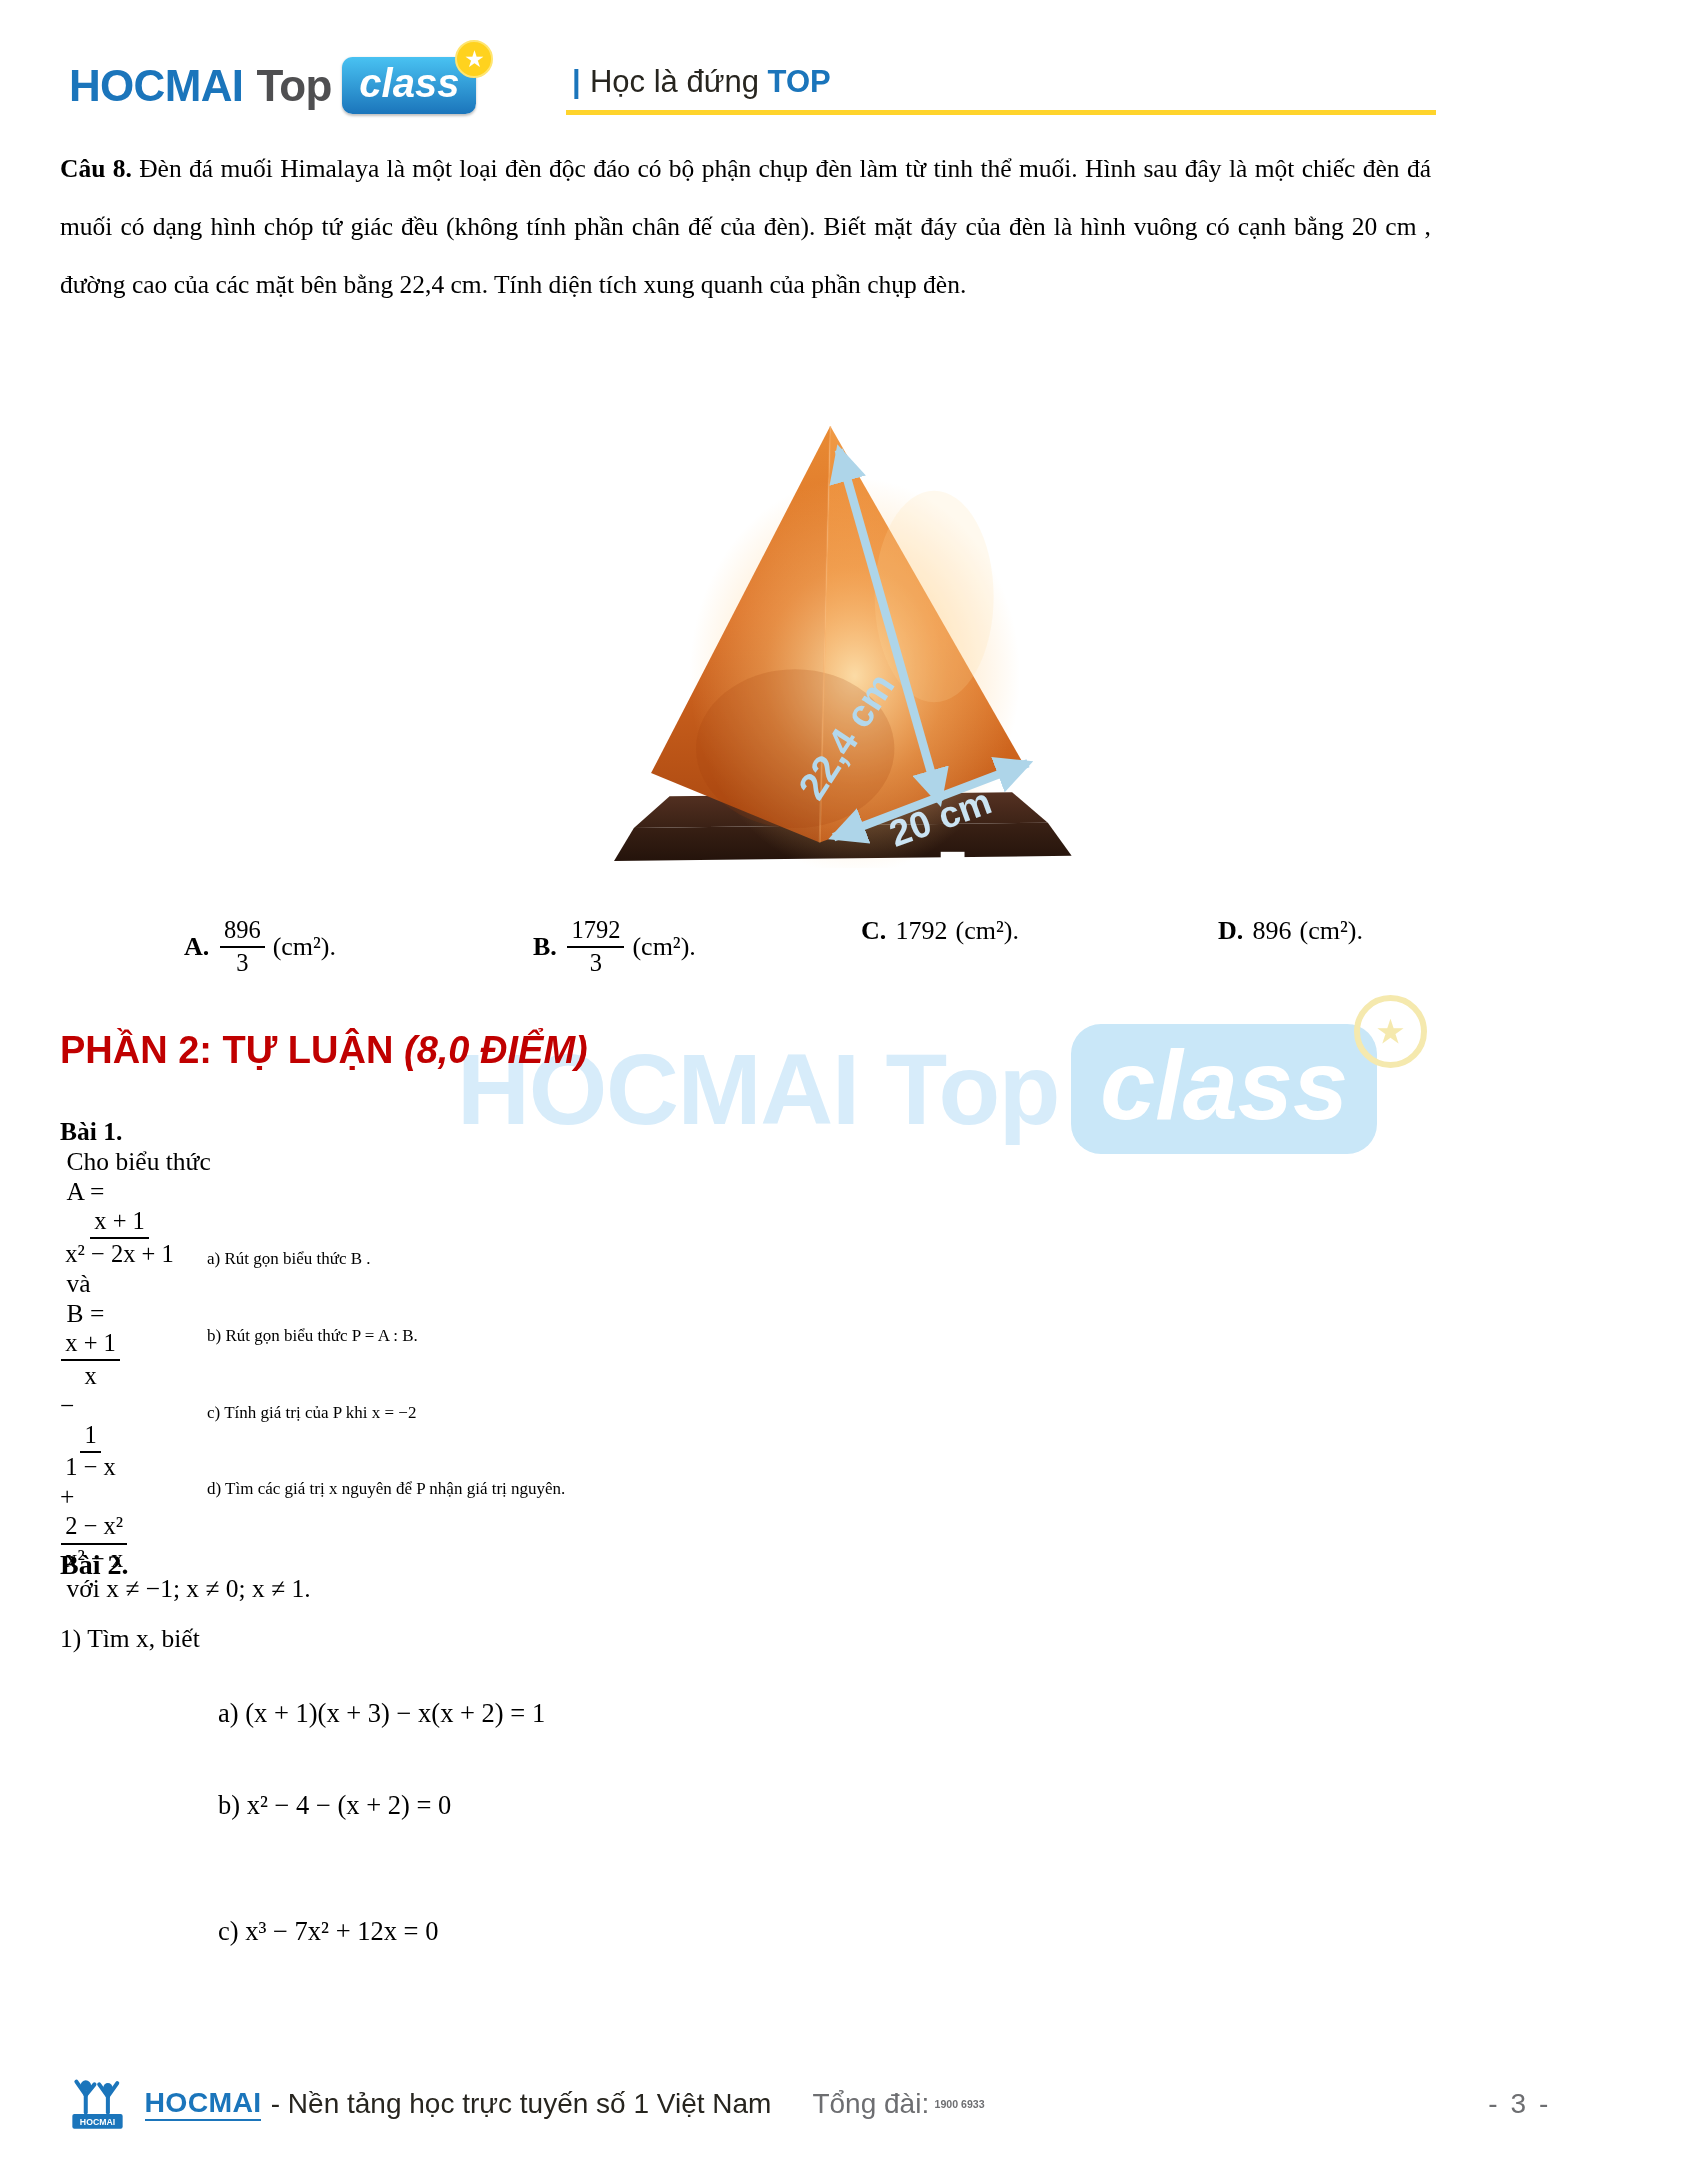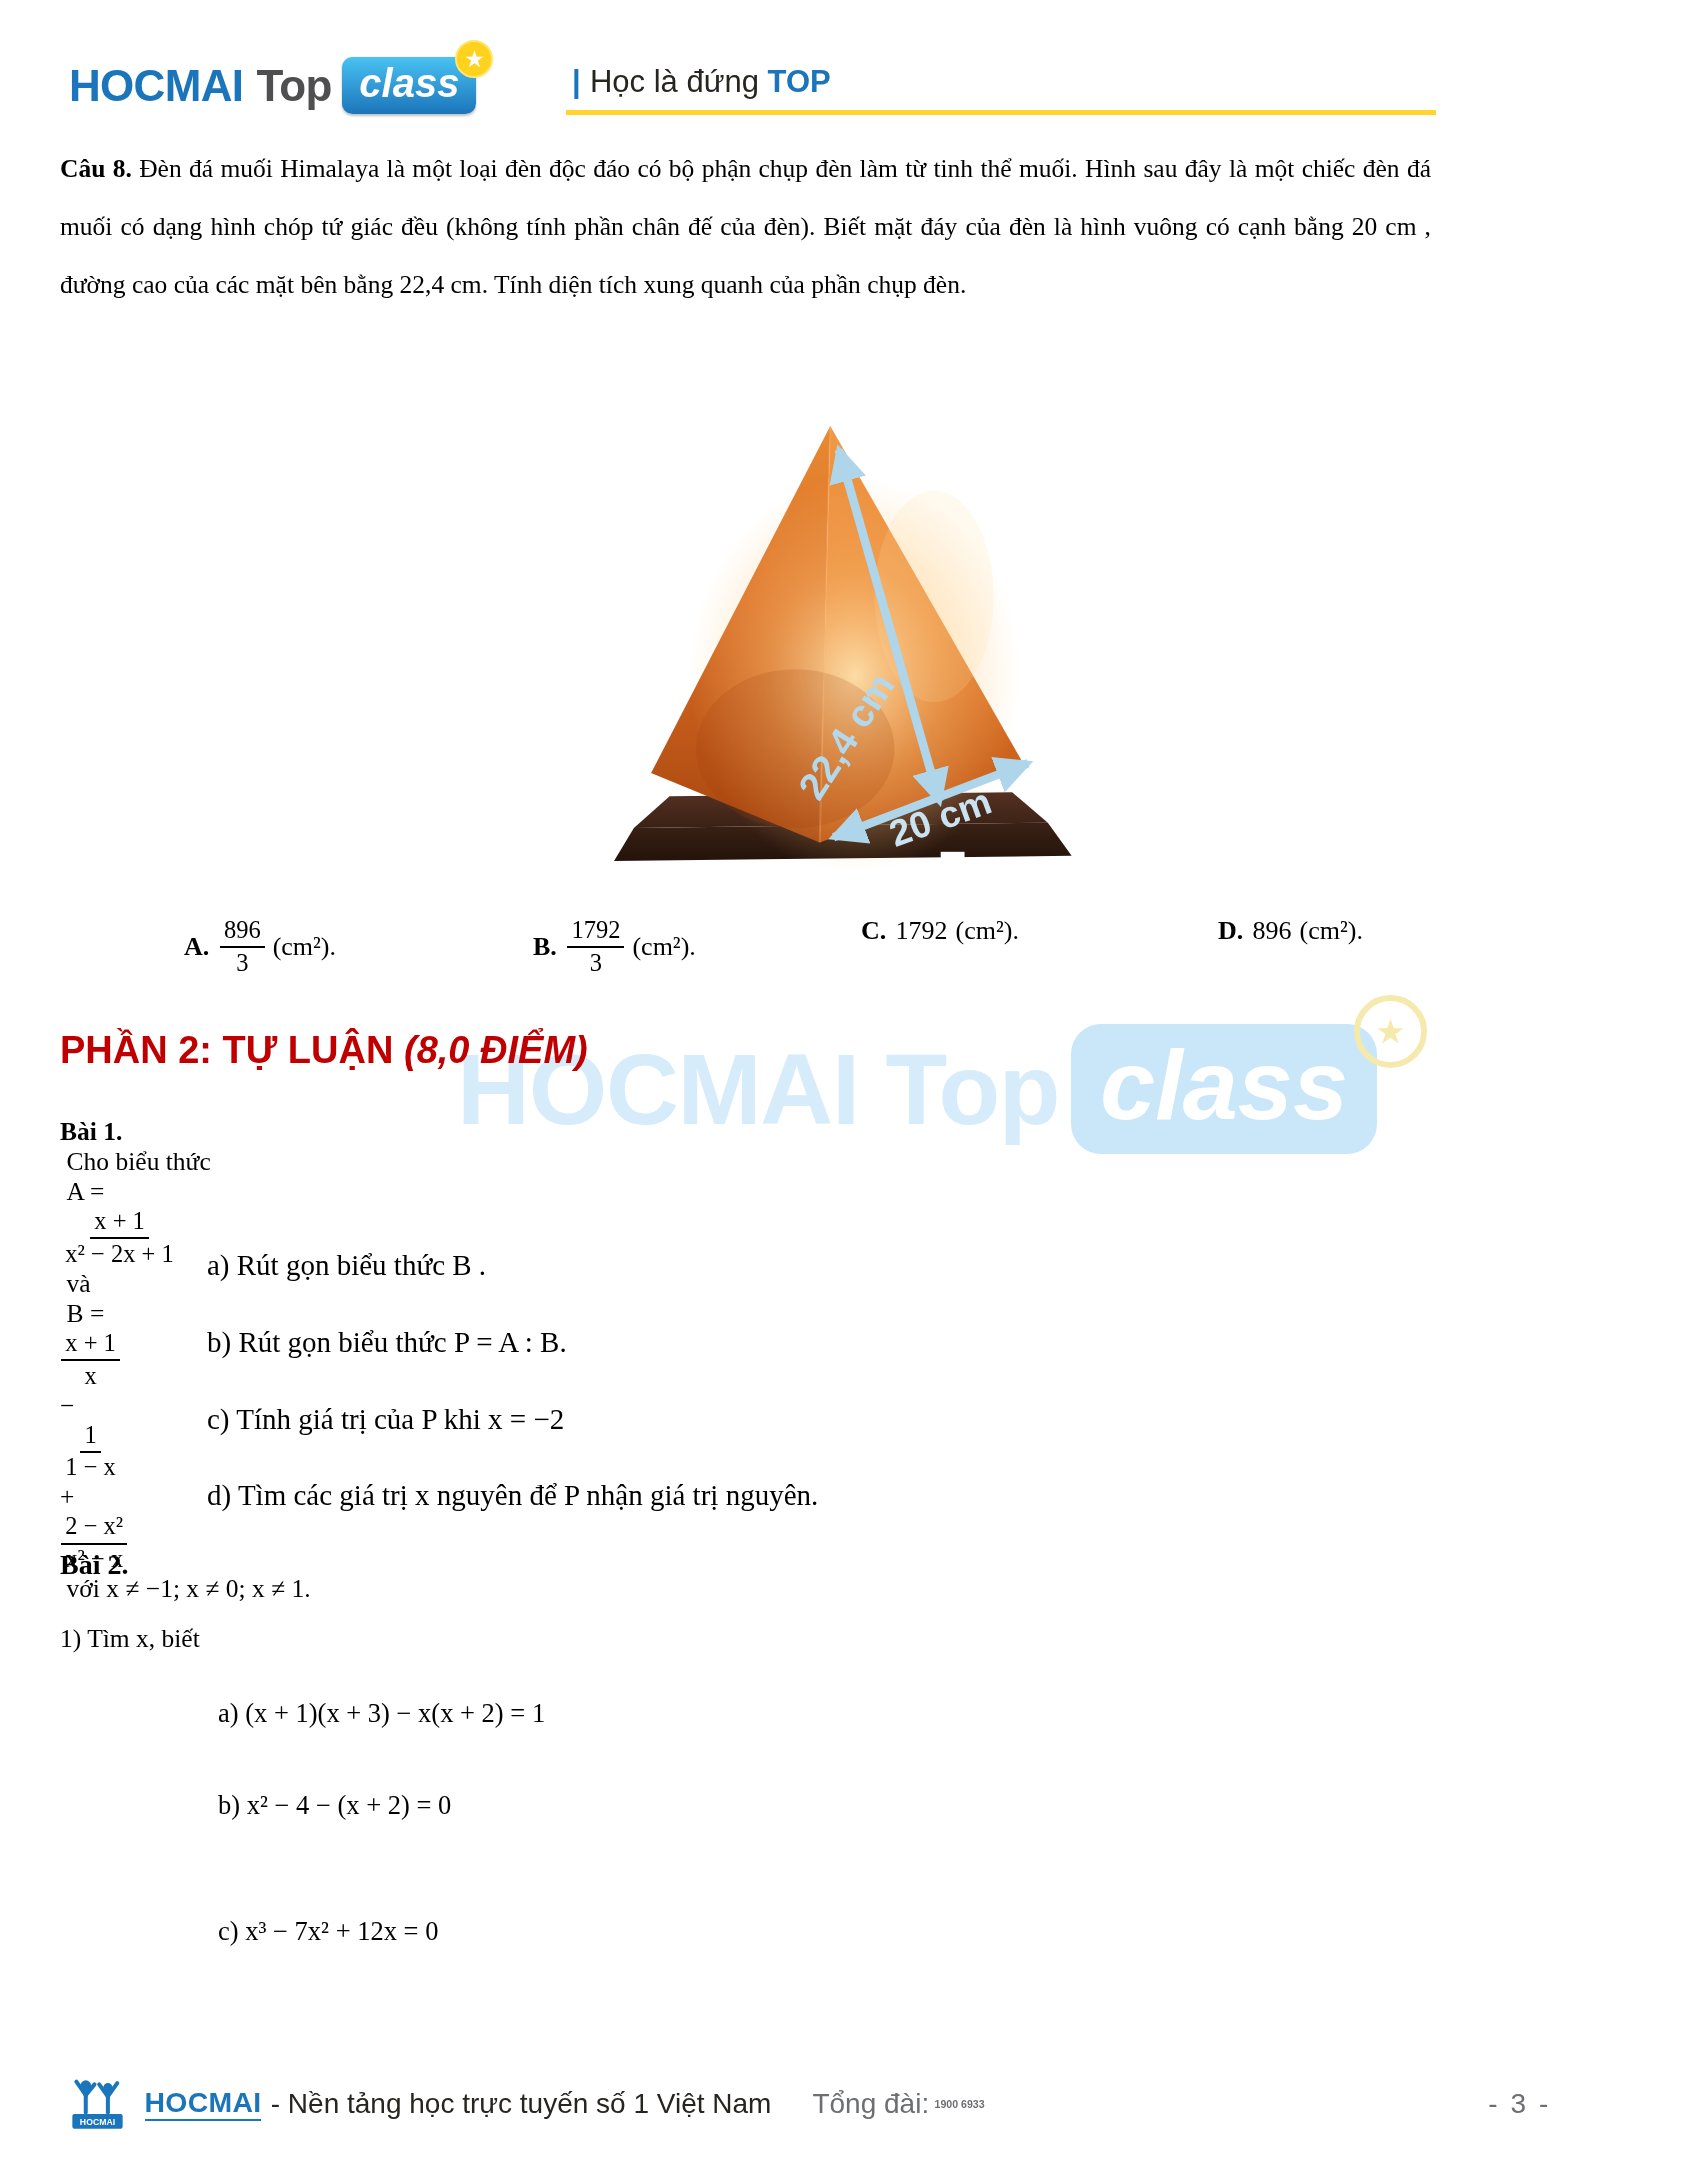--- a/index.html
+++ b/index.html
@@ -47,21 +47,21 @@
   .wm-text{font-size:101px;color:#d7ecfa;letter-spacing:-1.3px;white-space:nowrap;}
   .wm-badge{margin-left:12px;background:#c9e7f8;color:#ffffff;border-radius:30px;font-size:99px;
     font-style:italic;padding:4px 29px 12px 29px;}
   .wm-star{position:absolute;right:-50px;top:-29px;width:61px;height:61px;border:6.6px solid #f5e9ae;
     border-radius:50%;display:flex;align-items:center;justify-content:center;color:#f5e9ae;font-size:30px;}
   
   .b1row{position:absolute;left:60px;top:1117px;width:1522px;display:flex;align-items:flex-start;
     font-size:25.5px;z-index:2;white-space:nowrap;flex-direction:column;}
   .b1row .blbl{font-weight:700;margin-right:12px;}
   .b1row .sp{margin:0 6.6px;}
-  .mitem{position:absolute;left:207px;font-size:29px;z-index:2;}
+  .mitem{position:absolute;left:207px;font-size:17px;z-index:2;}
   .b2lbl{position:absolute;left:60px;top:1549px;font-size:28px;font-weight:700;z-index:2;}
   .b2sub{position:absolute;left:60px;top:1624px;font-size:25.5px;z-index:2;}
   .eq{position:absolute;left:218px;font-size:26.5px;z-index:2;font-family:Liberation Serif, serif;}
   
   .ftr{position:absolute;left:69px;top:2072px;width:1555px;height:63px;z-index:2;
     font-family:"Liberation Sans",sans-serif;display:flex;align-items:center;}
   .ftr-icon{width:57px;height:57px;flex:0 0 auto;}
   .ftr-brand{margin-left:18.5px;font-size:28.4px;font-weight:800;color:#1b75bb;
     border-bottom:2.6px solid #1b75bb;padding-bottom:0.7px;letter-spacing:0.3px;}
   .ftr-desc{margin-left:9.3px;font-size:28px;color:#27251f;}

